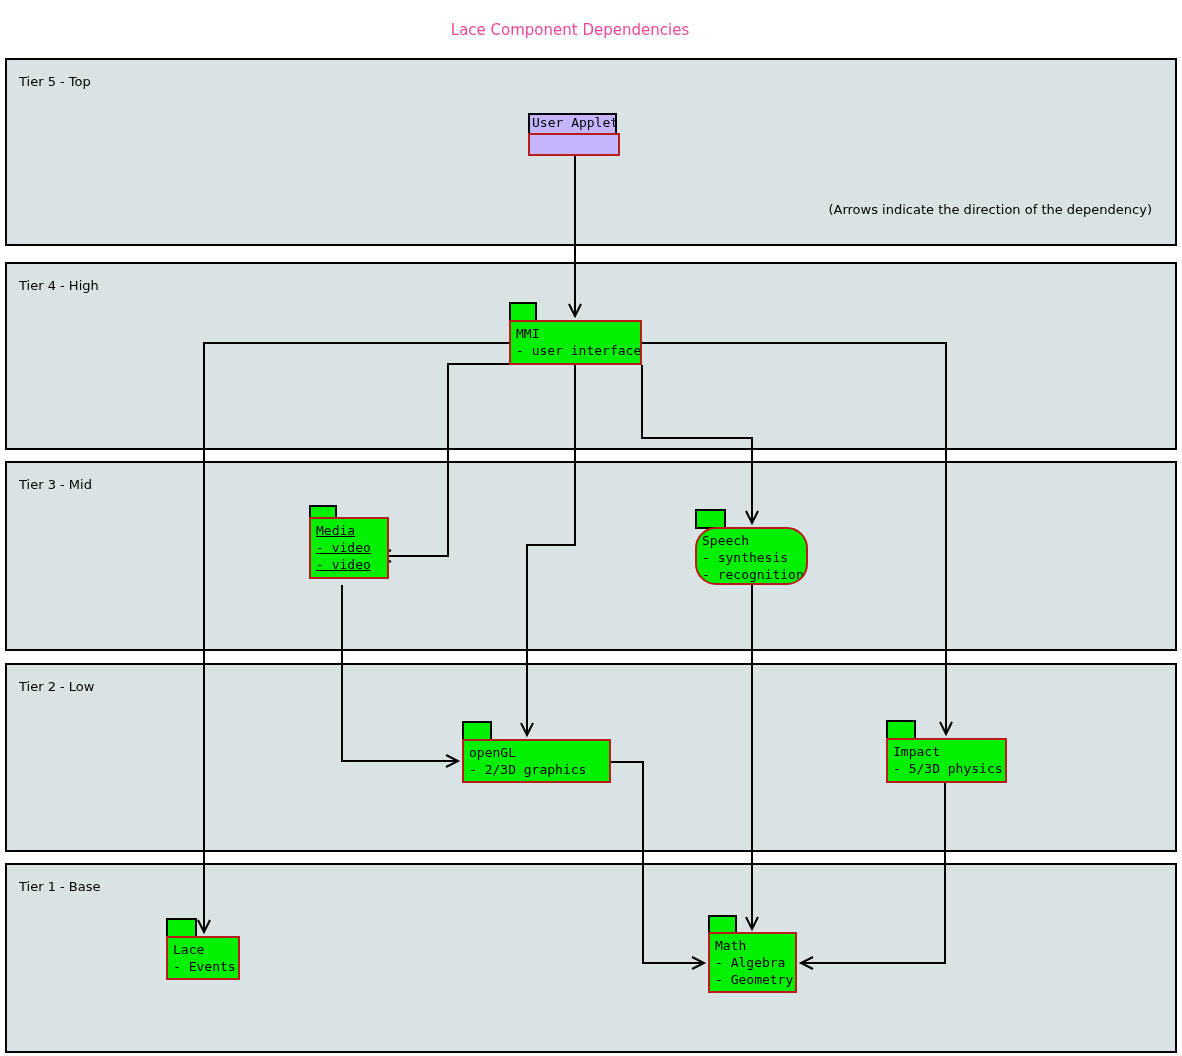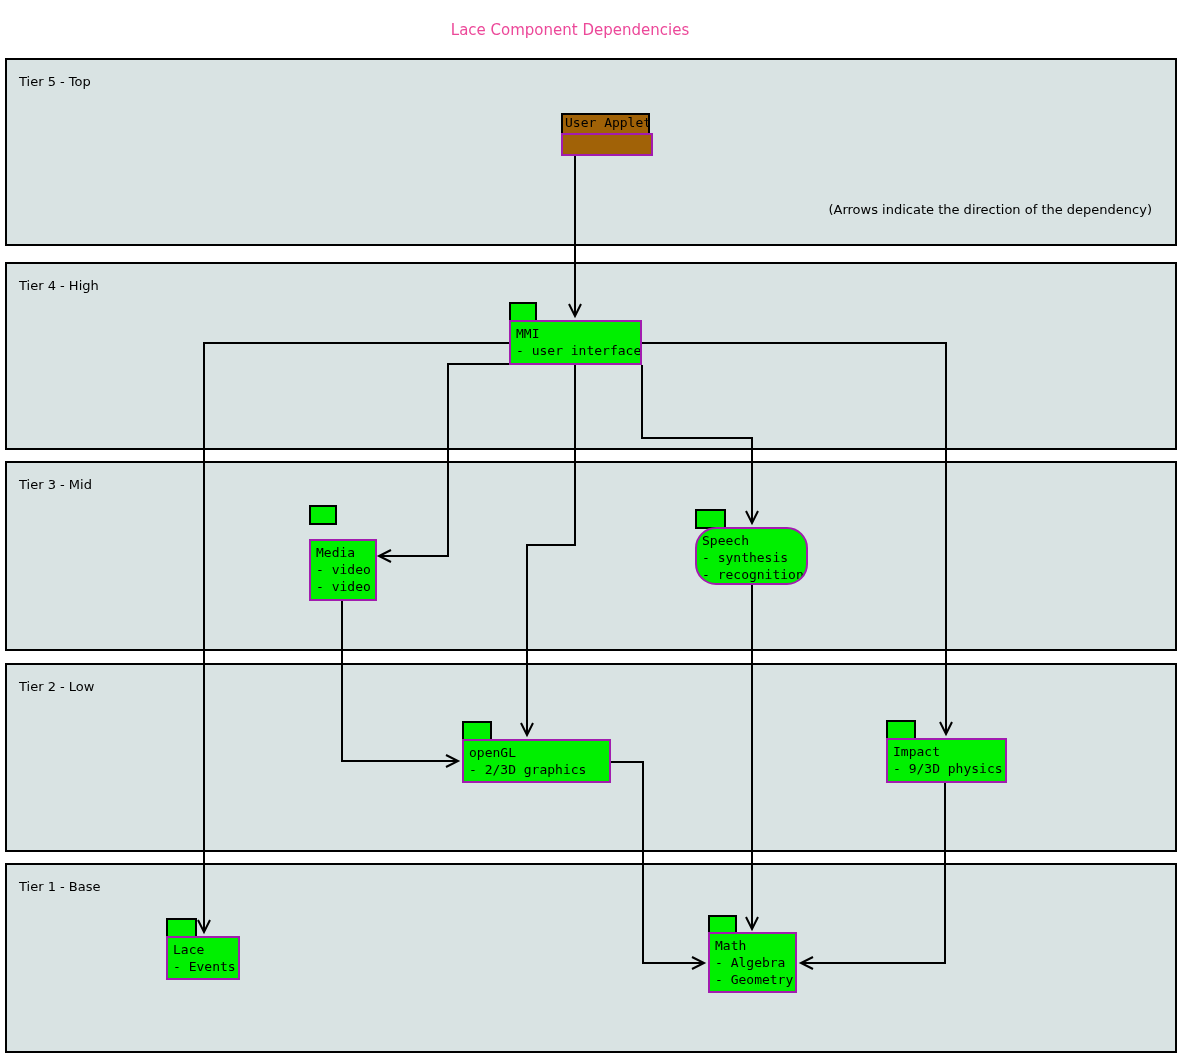--- a/index.html
+++ b/index.html
@@ -3,24 +3,24 @@
 <meta charset="utf-8">
 <style>
   html,body{margin:0;padding:0;background:#ffffff;}
   body{position:relative;width:1182px;height:1056px;font-family:"DejaVu Sans","Liberation Sans",sans-serif;color:#000;}
   .title{position:absolute;top:21px;left:0;width:1140px;text-align:center;font-size:15px;color:#ec4899;}
   .tier{position:absolute;left:5px;width:1172px;background:#d9e3e3;border:2px solid #000;box-sizing:border-box;}
   .tier-label{position:absolute;top:14px;left:12px;font-size:13px;}
   .annotation{position:absolute;top:202px;right:30px;font-size:13px;white-space:nowrap;}
   .layer{position:absolute;top:0;left:0;pointer-events:none;}
   .pkg-tab{position:absolute;background:#00f000;border:2px solid #000;box-sizing:border-box;}
-  .pkg-body{position:absolute;background:#00f000;border:2px solid #a21caf;box-sizing:border-box;
+  .pkg-body{position:absolute;background:#00f000;border:2px solid #b91c1c;box-sizing:border-box;
             font-family:"DejaVu Sans Mono","Liberation Mono",monospace;font-size:13px;line-height:17px;
             padding:3px 2px 16px 5px;white-space:nowrap;overflow:hidden;}
-  .orange .pkg-tab,.orange .pkg-body{background:#a16207;margin-left:33px;}
+  .orange .pkg-tab,.orange .pkg-body{background:#c4b5fd;}
   .orange .pkg-tab{font-family:"DejaVu Sans Mono","Liberation Mono",monospace;font-size:13px;line-height:16px;padding-left:2px;white-space:nowrap;}
 </style>
 </head>
 <body>
 
 <div class="title">Lace Component Dependencies</div>
 
 <div class="tier" style="top:58px;height:188px;padding-left:36px;">
   <span class="tier-label">Tier 5 - Top</span>
 </div>
@@ -67,21 +67,21 @@
 <div>
   <div class="pkg-tab" style="left:509px;top:302px;width:28px;height:20px;"></div>
   <div class="pkg-body" style="left:509px;top:320px;width:133px;height:45px;">
     <div>MMI</div>
     <div>- user interface</div>
   </div>
 </div>
 
 <div>
   <div class="pkg-tab" style="left:309px;top:505px;width:28px;height:20px;"></div>
-  <div class="pkg-body" style="left:309px;top:539px;width:68px;height:62px;">
+  <div class="pkg-body" style="left:309px;top:517px;width:80px;height:62px;text-decoration:underline;">
     <div>Media</div>
     <div>- video</div>
     <div>- video</div>
   </div>
 </div>
 
 <div>
   <div class="pkg-tab" style="left:695px;top:509px;width:31px;height:20px;"></div>
   <div class="pkg-body" style="left:695px;top:527px;width:113px;height:58px;border-radius:21px;">
     <div>Speech</div>
@@ -95,21 +95,21 @@
   <div class="pkg-body" style="left:462px;top:739px;width:149px;height:44px;">
     <div>openGL</div>
     <div>- 2/3D graphics</div>
   </div>
 </div>
 
 <div>
   <div class="pkg-tab" style="left:886px;top:720px;width:30px;height:20px;"></div>
   <div class="pkg-body" style="left:886px;top:738px;width:121px;height:45px;">
     <div>Impact</div>
-    <div>- 9/3D physics</div>
+    <div>- 5/3D physics</div>
   </div>
 </div>
 
 <div>
   <div class="pkg-tab" style="left:166px;top:918px;width:31px;height:20px;"></div>
   <div class="pkg-body" style="left:166px;top:936px;width:74px;height:44px;">
     <div>Lace</div>
     <div>- Events</div>
   </div>
 </div>

